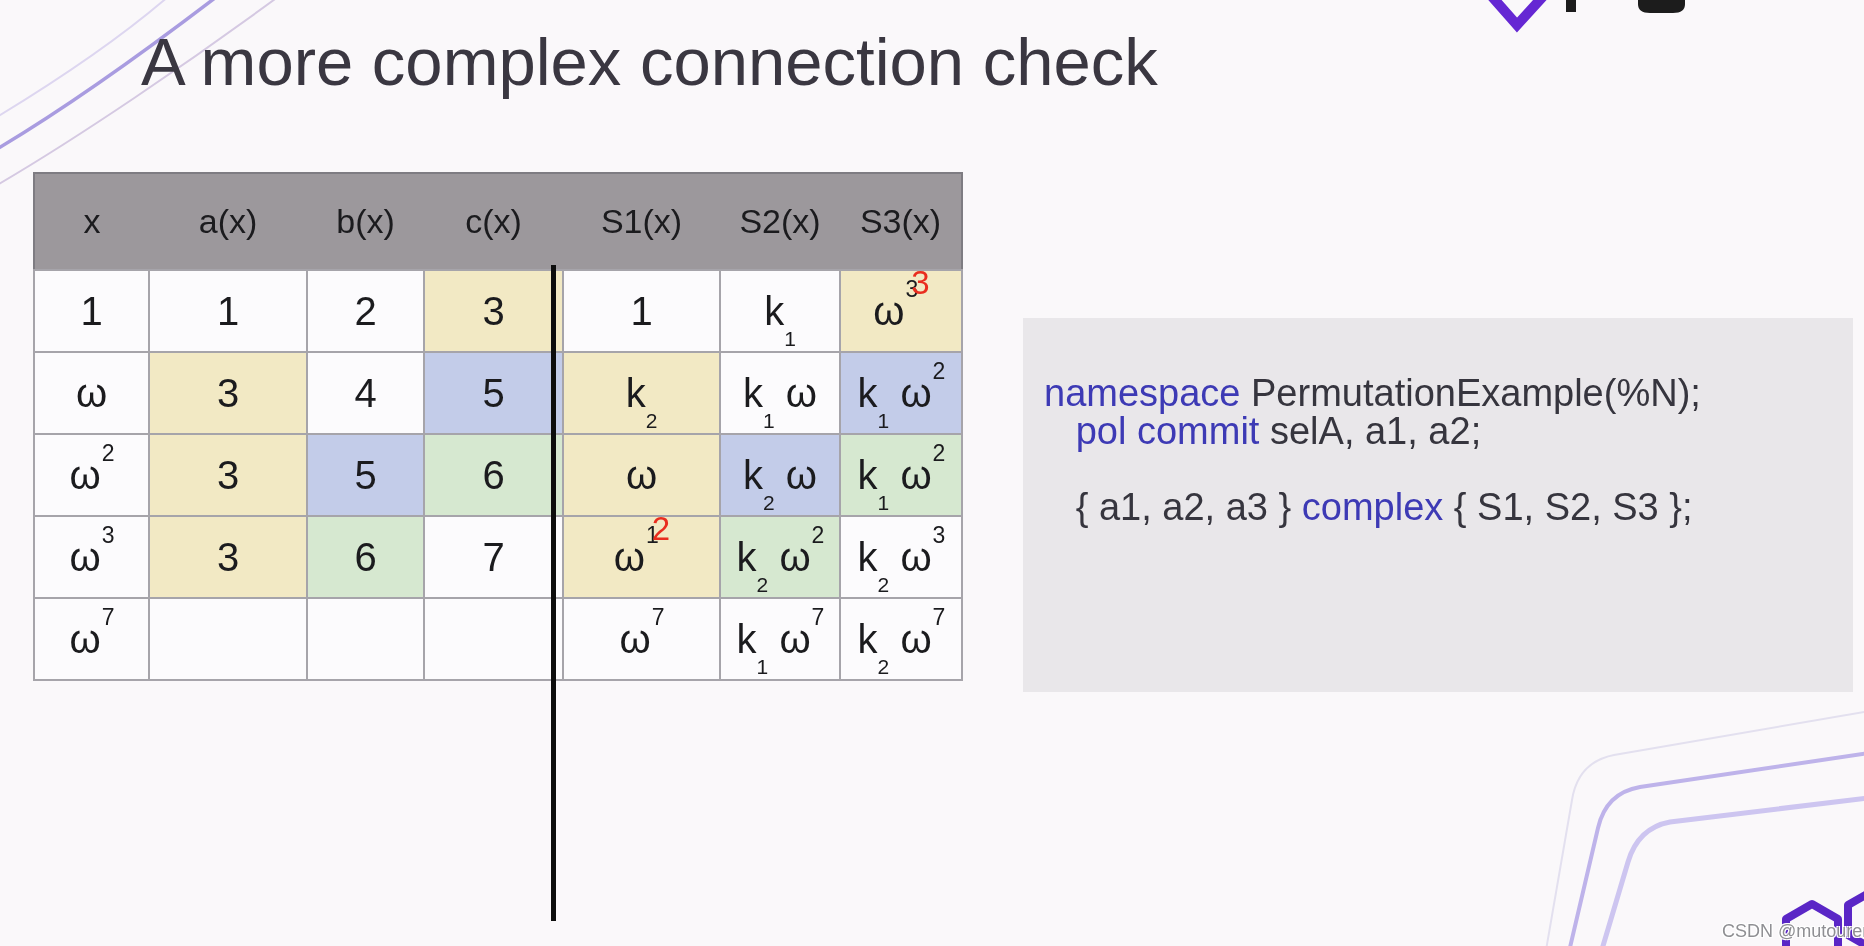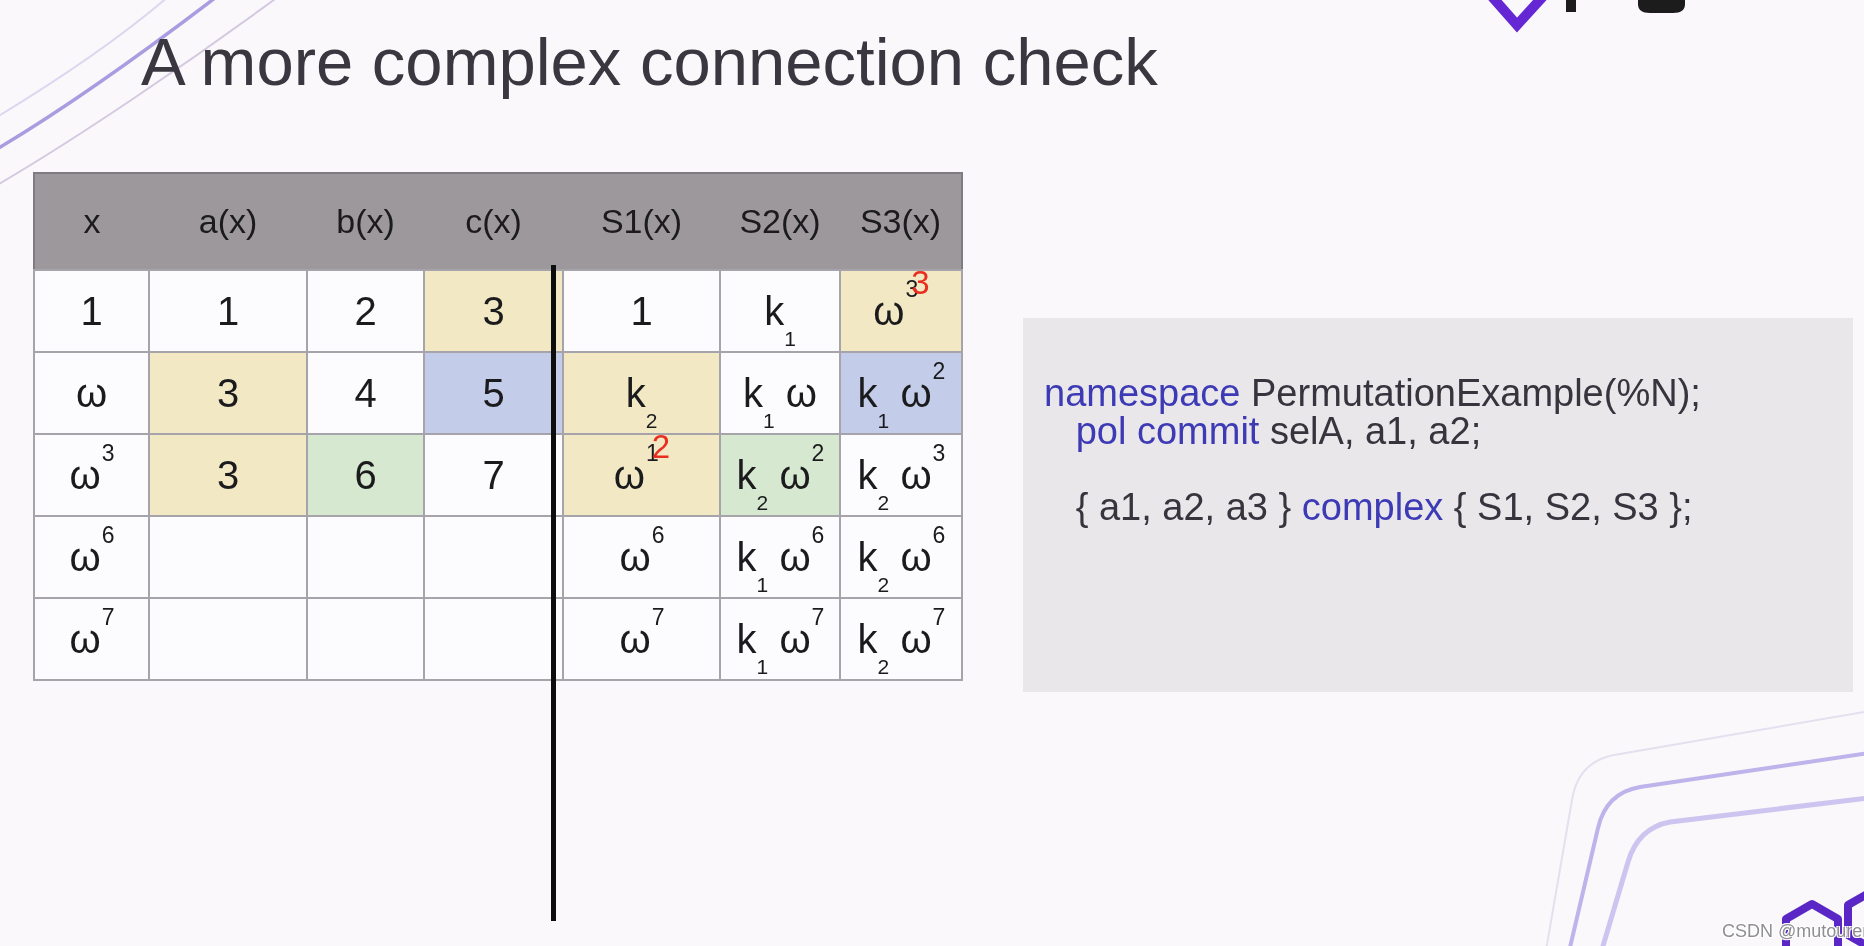--- a/index.html
+++ b/index.html
@@ -116,36 +116,36 @@
       <tr>
         <td class="c0"><span>ω</span></td>
         <td class="c1 bg-yellow"><span>3</span></td>
         <td class="c2"><span>4</span></td>
         <td class="c3 bg-blue"><span>5</span></td>
         <td class="c4 bg-yellow"><span>k</span><sub>2</sub></td>
         <td class="c5"><span>k</span><sub>1</sub><span> ω</span></td>
         <td class="c6 bg-blue"><span>k</span><sub>1</sub><span> ω</span><sup>2</sup></td>
       </tr>
       <tr>
+        <td class="c0"><span>ω</span><sup>2</sup></td>
+        <td class="c1 bg-yellow"><span>3</span></td>
+        <td class="c2 bg-blue"><span>5</span></td>
+        <td class="c3 bg-green"><span>6</span></td>
+        <td class="c4 bg-yellow"><span>ω</span></td>
+        <td class="c5 bg-blue"><span>k</span><sub>2</sub><span> ω</span></td>
+        <td class="c6 bg-green"><span>k</span><sub>1</sub><span> ω</span><sup>2</sup></td>
+      </tr>
+      <tr>
         <td class="c0"><span>ω</span><sup>3</sup></td>
         <td class="c1 bg-yellow"><span>3</span></td>
         <td class="c2 bg-green"><span>6</span></td>
         <td class="c3"><span>7</span></td>
         <td class="c4 bg-yellow"><span>ω</span><sup>1</sup><sup class="red">2</sup></td>
         <td class="c5 bg-green"><span>k</span><sub>2</sub><span> ω</span><sup>2</sup></td>
         <td class="c6"><span>k</span><sub>2</sub><span> ω</span><sup>3</sup></td>
-      </tr>
-      <tr>
-        <td class="c0"><span>ω</span><sup>6</sup></td>
-        <td class="c1"></td>
-        <td class="c2"></td>
-        <td class="c3"></td>
-        <td class="c4"><span>ω</span><sup>6</sup></td>
-        <td class="c5"><span>k</span><sub>1</sub><span> ω</span><sup>6</sup></td>
-        <td class="c6"><span>k</span><sub>2</sub><span> ω</span><sup>6</sup></td>
       </tr>
       <tr>
         <td class="c0"><span>ω</span><sup>7</sup></td>
         <td class="c1"></td>
         <td class="c2"></td>
         <td class="c3"></td>
         <td class="c4"><span>ω</span><sup>7</sup></td>
         <td class="c5"><span>k</span><sub>1</sub><span> ω</span><sup>7</sup></td>
         <td class="c6"><span>k</span><sub>2</sub><span> ω</span><sup>7</sup></td>
       </tr>

